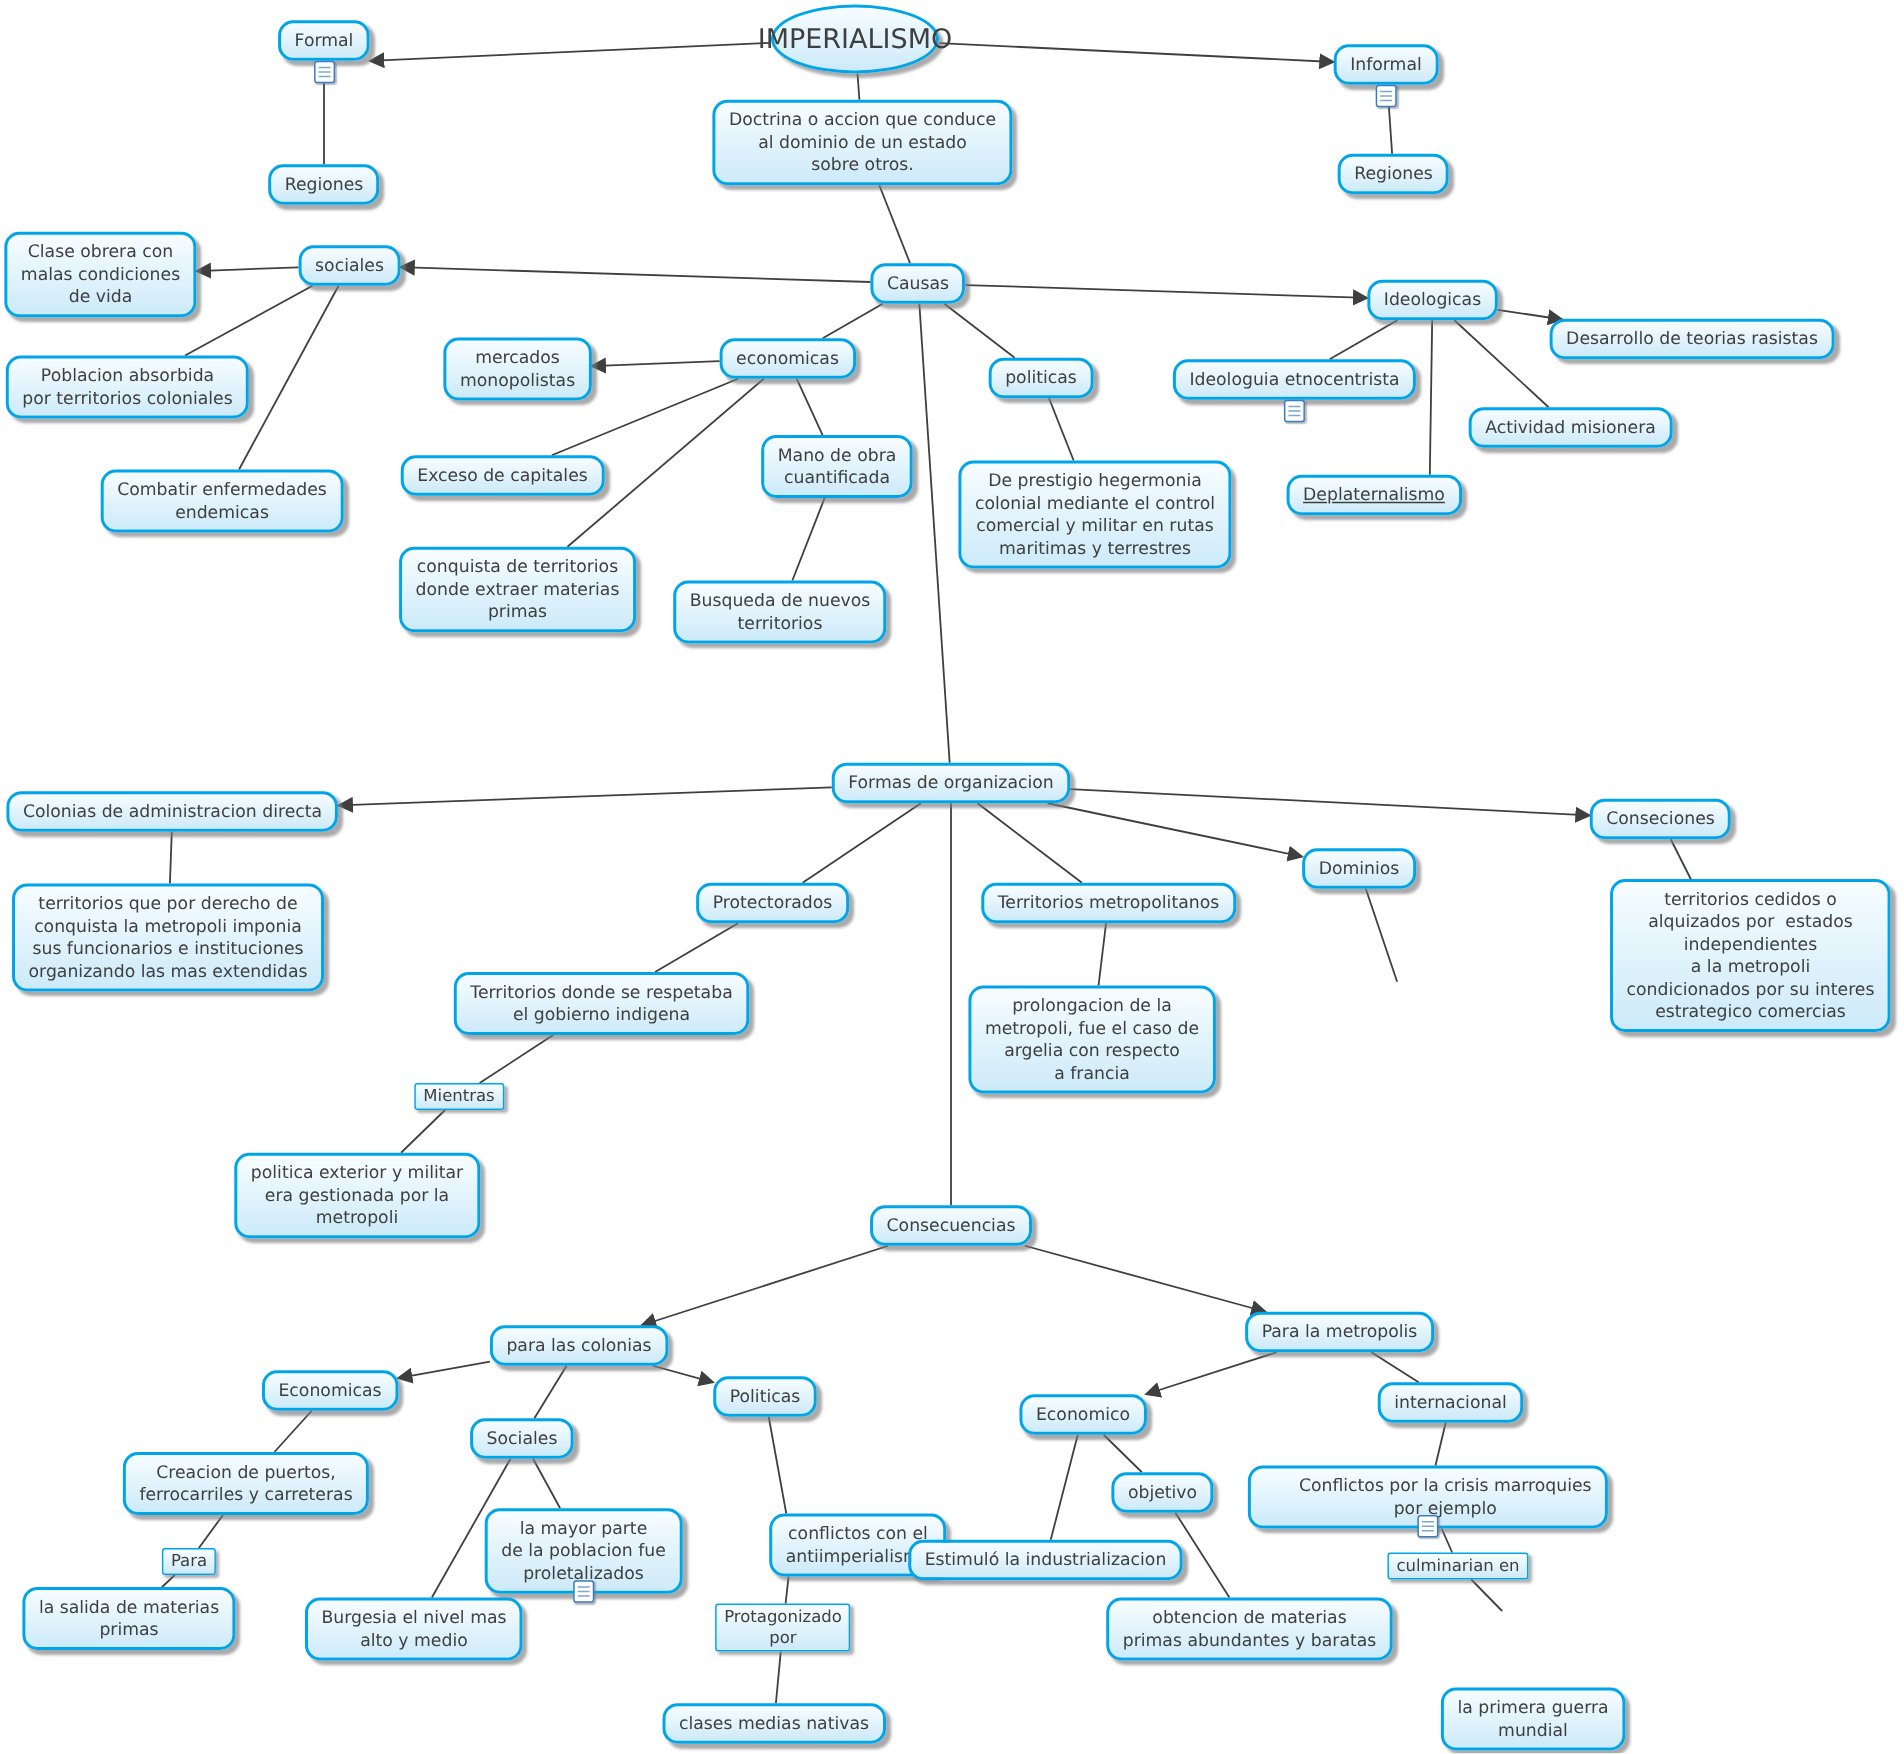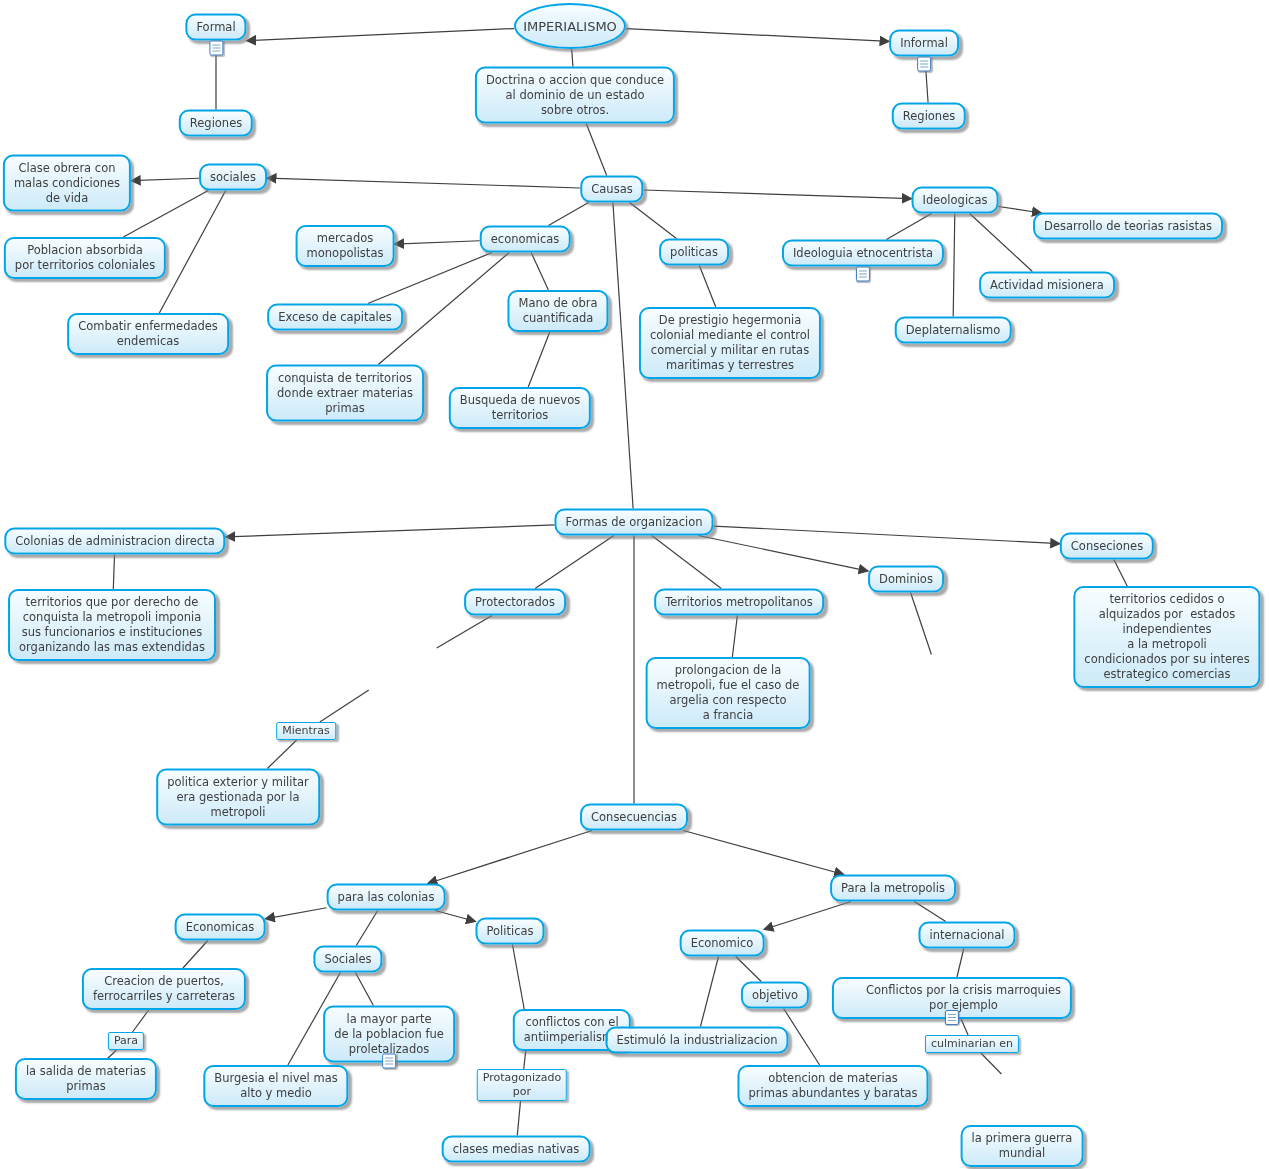--- a/index.html
+++ b/index.html
@@ -26,21 +26,21 @@
     line-height: 15px;
     text-align: center;
     box-shadow: 3px 3px 2px rgba(125,125,125,0.65);
     cursor: default;
     z-index: 2;
   }
   .node .node-text { white-space: pre; display: block; }
   .node.ellipse {
     border-radius: 50%;
     display: flex; align-items: center; justify-content: center;
-    font-size: 13px;
+    font-size: 18px;
   }
   .node.label {
     border-width: 1px;
     border-radius: 2px;
     padding: 1px 5px;
     font-size: 11px;
     line-height: 14px;
     box-shadow: 2px 2px 2px rgba(125,125,125,0.6);
   }
   .resource-icon {
@@ -197,21 +197,21 @@
         <i></i>
         <i></i>
       </span>
     </div>
     <div class="node box" style="left: 1128px; top: 226px;">
       <span class="node-text">Desarrollo de teorias rasistas</span>
     </div>
     <div class="node box" style="left: 1047px; top: 285px;">
       <span class="node-text">Actividad misionera</span>
     </div>
-    <div class="node box" style="left: 953px; top: 330px;">
+    <div class="node box" style="left: 916px; top: 330px; text-decoration: underline;">
       <span class="node-text">Deplaternalismo</span>
     </div>
     <div class="node box" style="left: 335px; top: 317px;">
       <span class="node-text">Exceso de capitales</span>
     </div>
     <div class="node box" style="left: 558px; top: 311px;">
       <span class="node-text">Mano de obra
 cuantificada</span>
     </div>
     <div class="node box" style="left: 345px; top: 393px;">
@@ -245,20 +245,24 @@
       <span class="node-text">Protectorados</span>
     </div>
     <div class="node box" style="left: 739px; top: 602px;">
       <span class="node-text">Territorios metropolitanos</span>
     </div>
     <div class="node box" style="left: 906px; top: 579px;">
       <span class="node-text">Dominios</span>
     </div>
     <div class="node box" style="left: 1107px; top: 546px;">
       <span class="node-text">Conseciones</span>
+    </div>
+    <div class="node box" style="left: 401px; top: 669px;">
+      <span class="node-text">Territorios donde se respetaba
+el gobierno indigena</span>
     </div>
     <div class="node label" style="left: 306px; top: 731px;">
       <span class="node-text">Mientras</span>
     </div>
     <div class="node box" style="left: 238px; top: 797px;">
       <span class="node-text">politica exterior y militar
 era gestionada por la
 metropoli</span>
     </div>
     <div class="node box" style="left: 728px; top: 693px;">

